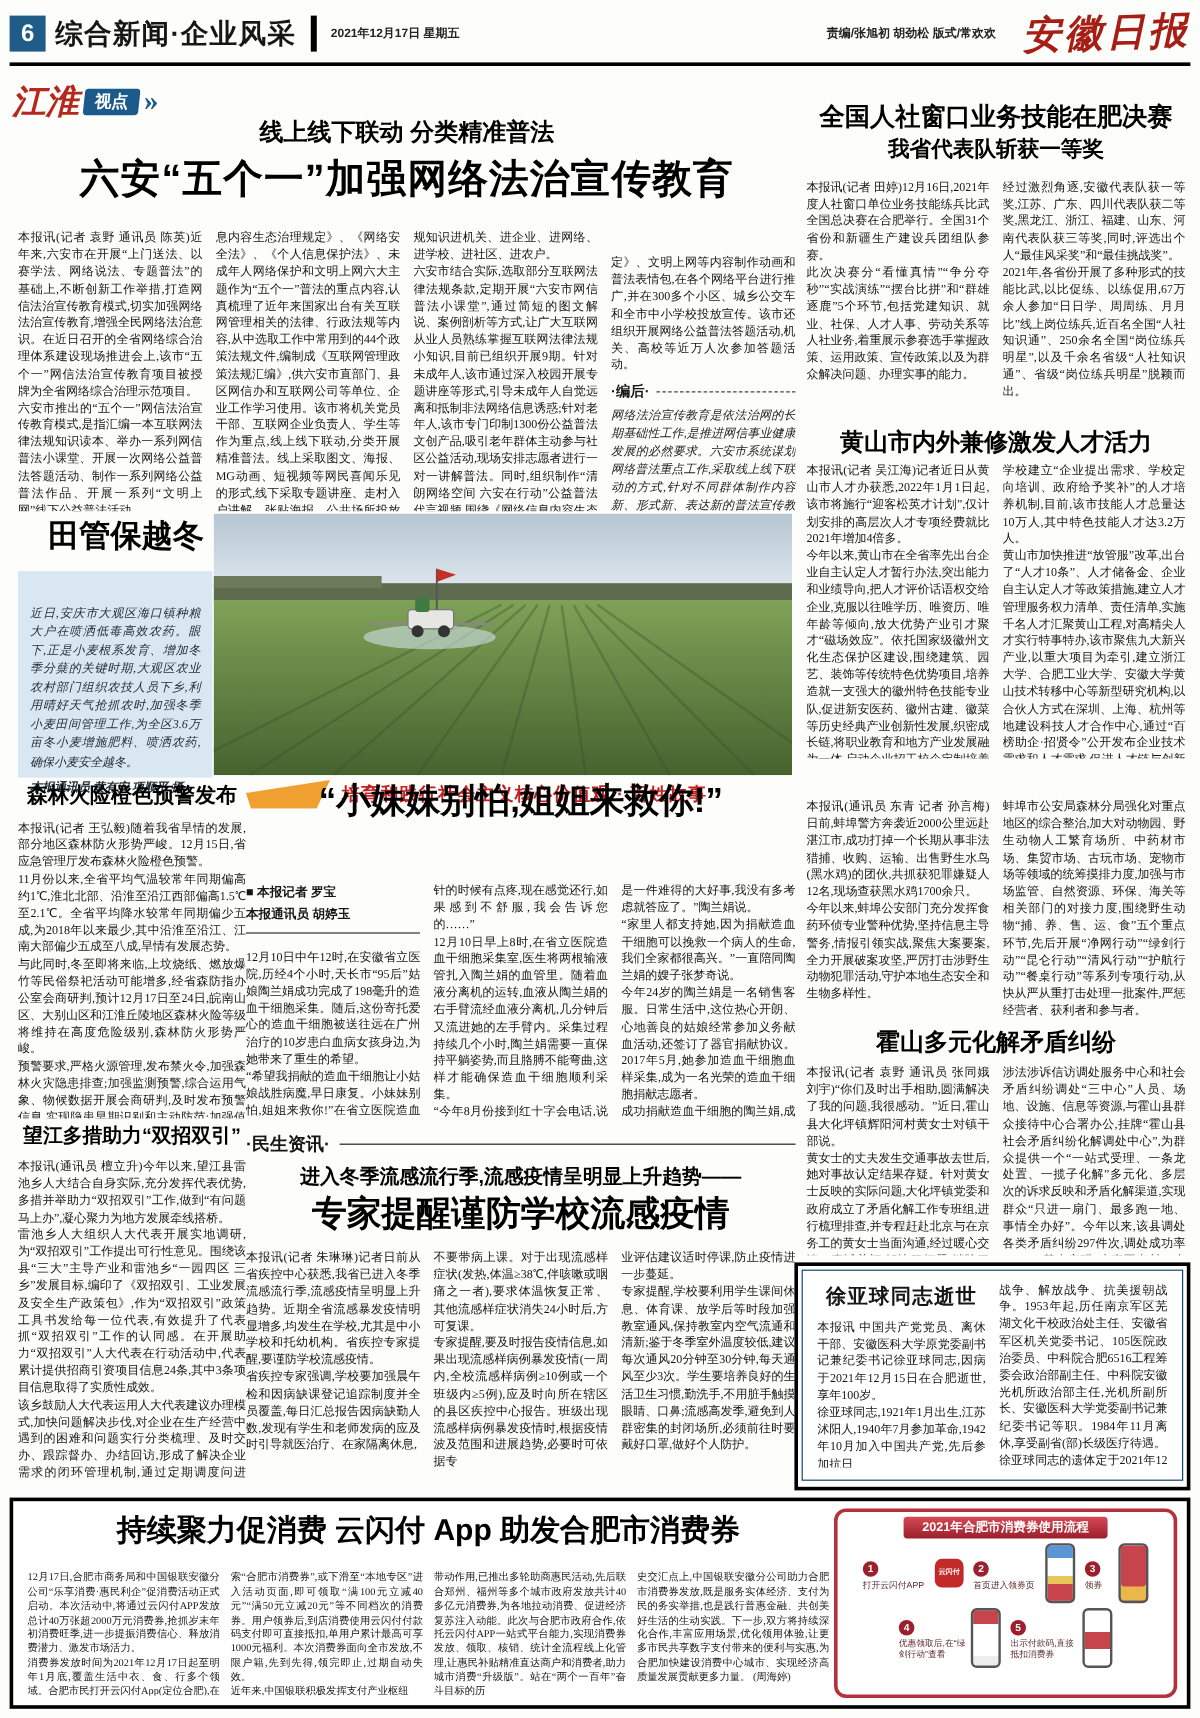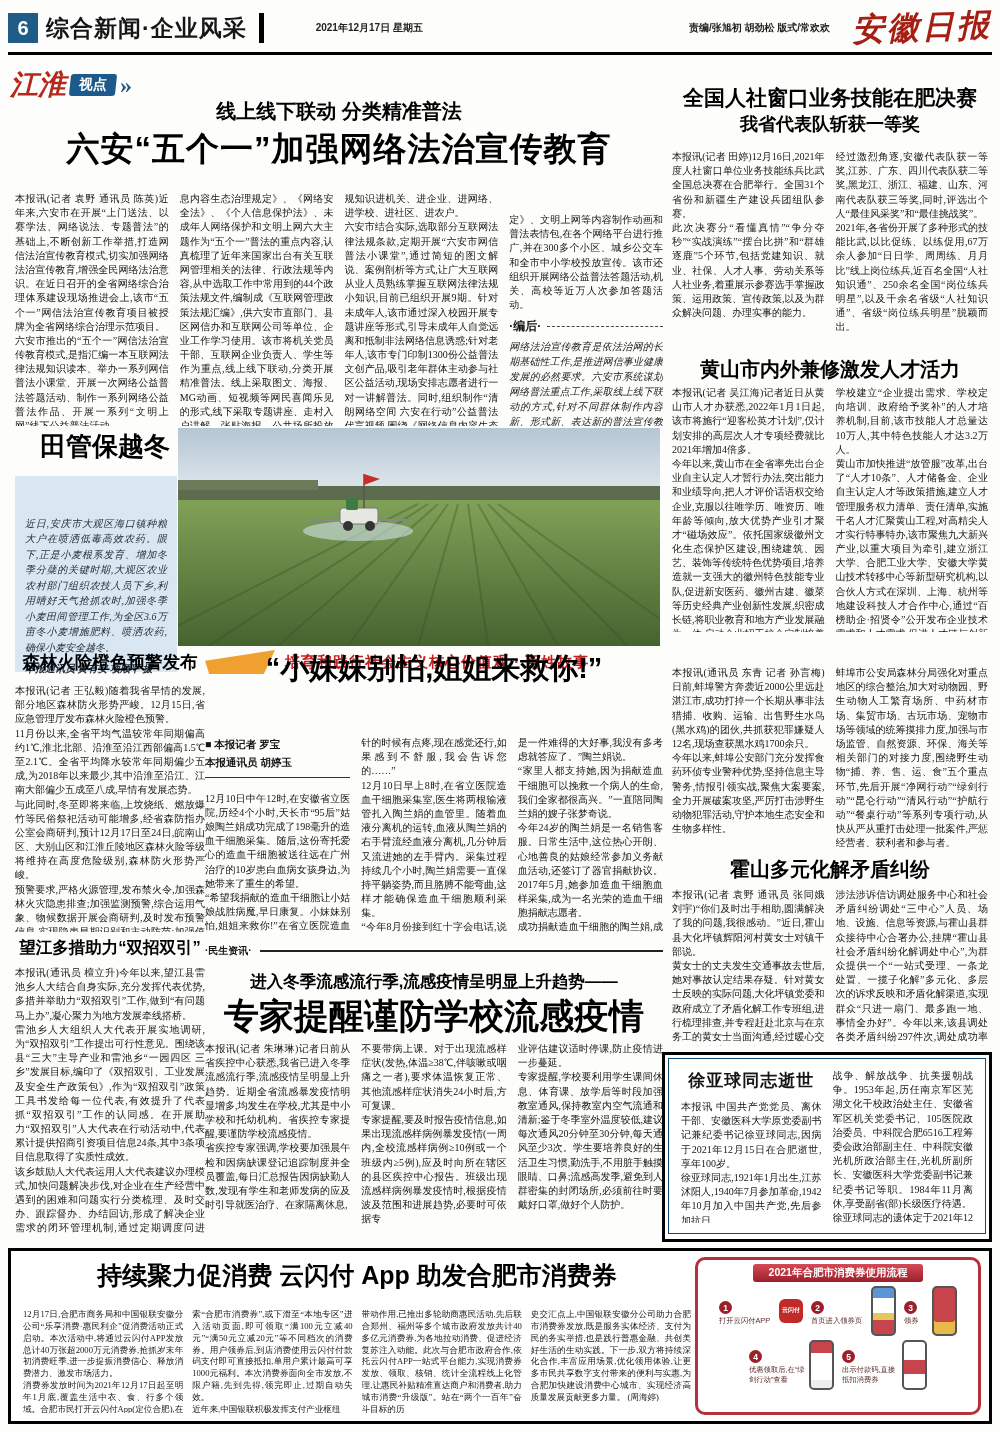--- a/index.html
+++ b/index.html
@@ -11,45 +11,45 @@
   .cols{display:flex;gap:11px;}
   .col{flex:1;overflow:hidden;text-align:justify;white-space:pre-line;}
   .bodytext{font-size:10px;line-height:1.42;color:#141414;}
   .tiny{font-size:8.6px;line-height:1.38;}
   
   .masthead-bar{left:8px;top:8px;width:984px;height:40px;display:flex;align-items:center;gap:8px;}
   .page-badge{width:30px;height:30px;background:#1f5c87;color:#fff;display:flex;align-items:center;justify-content:center;
               font-weight:900;font-size:20px;}
   .section-title{font-weight:900;font-size:23px;letter-spacing:1px;}
   .vbar{width:5px;height:30px;background:#000;margin:0 4px;}
-  .edition-date{font-size:10px;font-weight:bold;color:#222;margin-left:40px;}
+  .edition-date{font-size:10px;font-weight:bold;color:#222;}
   .spacer{flex:1;}
   .editors{font-size:10px;font-weight:bold;color:#222;margin-right:14px;}
   .masthead{font-style:italic;font-weight:900;font-size:32px;color:#a61f15;letter-spacing:3px;
             font-family:"Liberation Serif",serif;transform:rotate(-2deg);}
   .black-rule{left:8px;top:52px;width:984px;height:3px;background:#000;}
   
   .jh{left:10px;top:66px;display:flex;align-items:center;gap:4px;}
   .jh-brand{color:#b5281c;font-style:italic;font-weight:900;font-size:28px;font-family:"Liberation Serif",serif;}
   .jh-badge{background:#1b5a8a;color:#fff;font-weight:900;font-size:14px;padding:2px 9px;border-radius:3px;
             font-family:"Liberation Sans",sans-serif;transform:skewX(-6deg);}
   .jh-chev{color:#1b5a8a;font-weight:900;font-size:24px;line-height:1;}
   
-  .caption-box{background:#d9e7f3;padding:24px 10px;font-size:10px;line-height:1.55;font-style:italic;
+  .caption-box{background:#d9e7f3;padding:12px 10px;font-size:10px;line-height:1.55;font-style:italic;
                color:#23303c;text-align:justify;white-space:pre-line;}
   .caption-credit{margin-top:6px;font-weight:bold;font-style:italic;font-size:10px;color:#23303c;text-align:left;}
   
   .ribbon-row{display:flex;align-items:center;gap:10px;}
   .ribbon{width:70px;height:24px;background:#f0a030;clip-path:polygon(0 45%,100% 0,84% 100%,6% 100%);}
   .banner-text{color:#c21f1f;font-weight:900;font-size:15px;font-family:"Liberation Sans",sans-serif;letter-spacing:1px;}
   .byline{font-family:"Liberation Sans",sans-serif;font-weight:bold;font-size:10.5px;line-height:1.7;
           border-bottom:1.5px solid #333;padding-bottom:5px;margin-bottom:14px;white-space:pre-line;}
   
   .label-row{display:flex;align-items:center;gap:8px;}
-  .ms-label{font-weight:900;font-size:10px;font-family:"Liberation Sans",sans-serif;}
+  .ms-label{font-weight:900;font-size:15px;font-family:"Liberation Sans",sans-serif;}
   .rule-line{flex:1;height:1.5px;background:#222;}
   
   .ps-head{display:flex;align-items:center;gap:6px;font-weight:900;font-size:12px;
            font-family:"Liberation Sans",sans-serif;margin:6px 0 4px;}
   .ps-dash{flex:1;border-top:1.5px dashed #444;}
   .ps-text{font-style:italic;font-size:10px;line-height:1.5;color:#222;text-align:justify;white-space:pre-line;}
   
   .obit{border:3px solid #000;background:#fff;}
   .obit-inner{margin:3px;border:1px solid #0c4a6e;padding:10px 12px;height:calc(100% - 30px);}
   .obit-title{font-weight:900;font-size:17px;text-align:center;font-family:"Liberation Sans",sans-serif;
@@ -192,21 +192,21 @@
 “家里人都支持她,因为捐献造血干细胞可以挽救一个病人的生命,我们全家都很高兴。”一直陪同陶兰娟的嫂子张梦奇说。
 今年24岁的陶兰娟是一名销售客服。日常生活中,这位热心开朗、心地善良的姑娘经常参加义务献血活动,还签订了器官捐献协议。2017年5月,她参加造血干细胞血样采集,成为一名光荣的造血干细胞捐献志愿者。
 成功捐献造血干细胞的陶兰娟,成为天长市第5例、全省第378例、全国第12429例造血干细胞的捐献者。</div>
   </div>
 
   <div class="abs label-row" style="left:205px;top:944px;width:458px;">
     <span class="ms-label">·民生资讯·</span>
     <span class="rule-line"></span>
   </div>
   <div class="abs hl" style="left:205px;top:972px;width:458px;font-size:16.5px;">进入冬季流感流行季,流感疫情呈明显上升趋势——</div>
-  <div class="abs hl" style="left:205px;top:996px;width:458px;font-size:35px;">专家提醒谨防学校流感疫情</div>
+  <div class="abs hl" style="left:205px;top:996px;width:458px;font-size:29px;">专家提醒谨防学校流感疫情</div>
   <div class="abs cols" style="left:205px;top:1042px;width:458px;height:192px;">
     <div class="col bodytext">本报讯(记者 朱琳琳)记者日前从省疾控中心获悉,我省已进入冬季流感流行季,流感疫情呈明显上升趋势。近期全省流感暴发疫情明显增多,均发生在学校,尤其是中小学校和托幼机构。省疾控专家提醒,要谨防学校流感疫情。
 省疾控专家强调,学校要加强晨午检和因病缺课登记追踪制度并全员覆盖,每日汇总报告因病缺勤人数,发现有学生和老师发病的应及时引导就医治疗、在家隔离休息,</div>
     <div class="col bodytext">不要带病上课。对于出现流感样症状(发热,体温≥38℃,伴咳嗽或咽痛之一者),要求体温恢复正常、其他流感样症状消失24小时后,方可复课。
 专家提醒,要及时报告疫情信息,如果出现流感样病例暴发疫情(一周内,全校流感样病例≥10例或一个班级内≥5例),应及时向所在辖区的县区疾控中心报告。班级出现流感样病例暴发疫情时,根据疫情波及范围和进展趋势,必要时可依据专</div>
     <div class="col bodytext">业评估建议适时停课,防止疫情进一步蔓延。
 专家提醒,学校要利用学生课间休息、体育课、放学后等时段加强教室通风,保持教室内空气流通和清新;鉴于冬季室外温度较低,建议每次通风20分钟至30分钟,每天通风至少3次。学生要培养良好的生活卫生习惯,勤洗手,不用脏手触摸眼睛、口鼻;流感高发季,避免到人群密集的封闭场所,必须前往时要戴好口罩,做好个人防护。</div>
   </div>
 
   <div class="abs hl" style="left:672px;top:114px;width:316px;font-size:18px;">我省代表队斩获一等奖</div>

